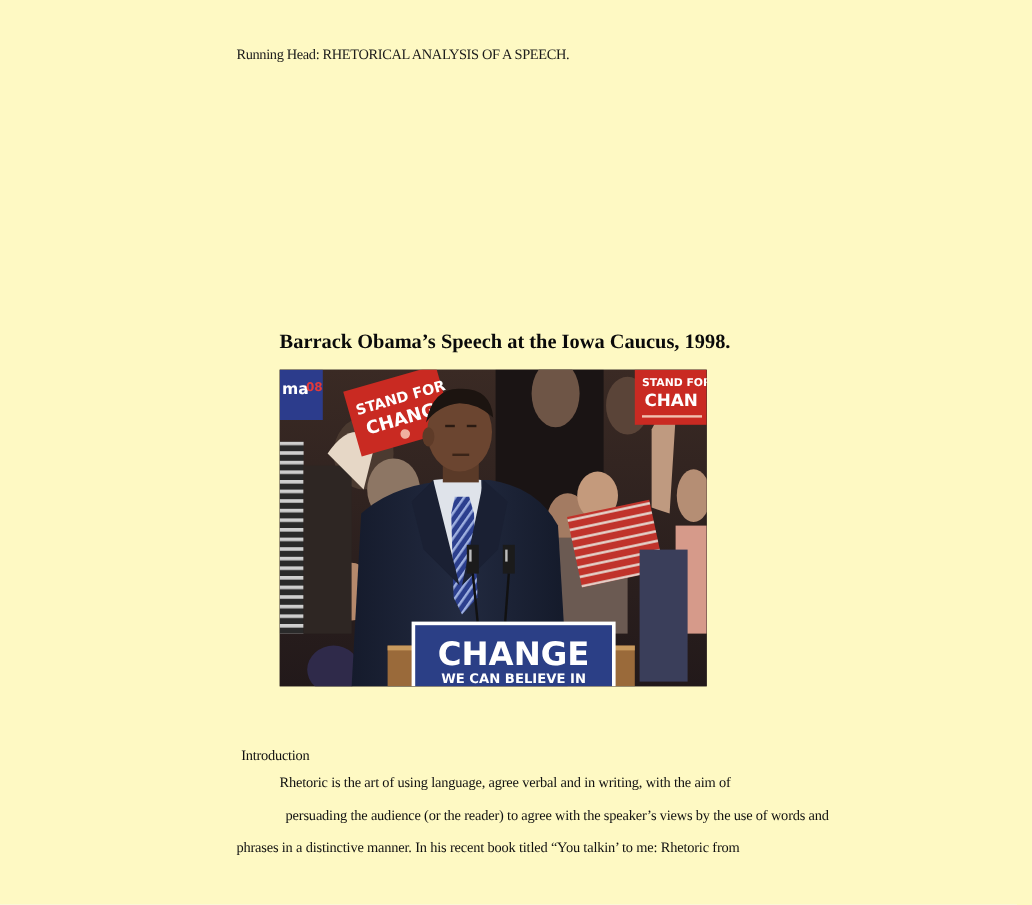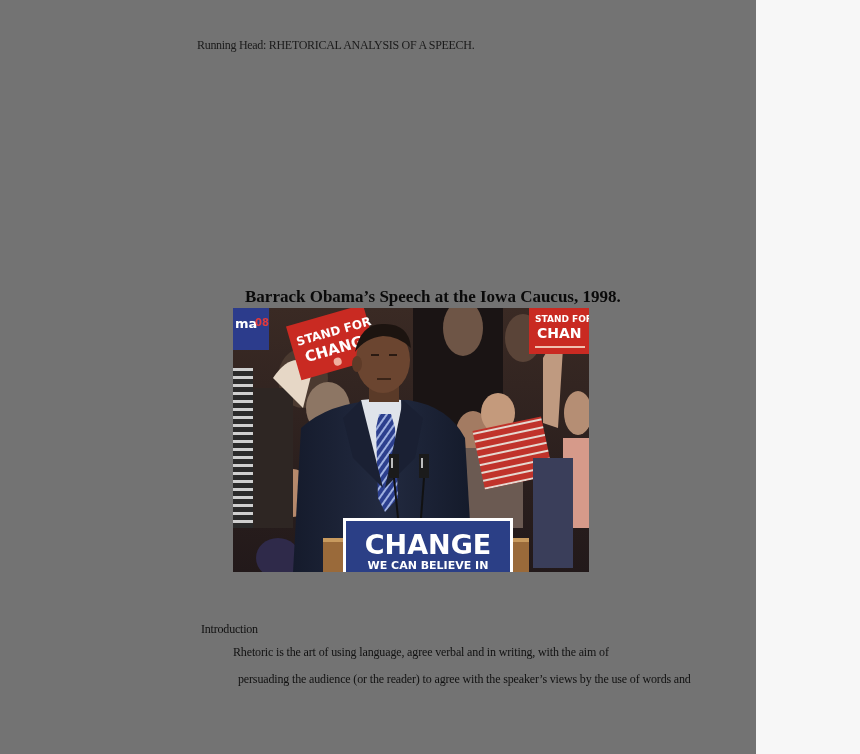--- a/index.html
+++ b/index.html
@@ -5,23 +5,23 @@
   html, body {
     margin: 0;
     padding: 0;
     background: #f7f7f7;
     width: 860px;
     height: 754px;
     overflow: hidden;
   }
   .page {
     position: relative;
-    width: 756px;
+    width: 860px;
     height: 754px;
-    background: #737373;
+    background: #fef9c3;
     font-family: "Liberation Serif", "DejaVu Serif", serif;
     color: #111;
   }
   .running-head {
     position: absolute;
     left: 197px;
     top: 38px;
     font-size: 12px;
     letter-spacing: -0.3px;
     color: #1a1a1a;
@@ -41,21 +41,21 @@
     letter-spacing: 0.2px;
   }
   .subtitle {
     position: absolute;
     left: 233px;
     top: 275px;
     font-size: 17px;
     font-weight: bold;
     color: #0a0a0a;
     white-space: nowrap;
-    margin: 12px;
+    margin: 0;
   }
   .photo {
     position: absolute;
     left: 233px;
     top: 308px;
     width: 356px;
     height: 264px;
     overflow: hidden;
     background: #2a1f1c;
   }
@@ -193,14 +193,15 @@
       <rect x="113" y="213" width="164" height="51" fill="#2b3f86"></rect>
       <text x="195" y="246" font-size="27" text-anchor="middle" class="sign-text">CHANGE</text>
       <text x="195" y="261" font-size="11" text-anchor="middle" class="sign-text" font-weight="normal">WE CAN BELIEVE IN</text>
     </svg>
   </div>
 
   <h3 class="section-heading">Introduction</h3>
 
   <div class="body-line l1">Rhetoric is the art of using language, agree verbal and in writing, with the aim of</div>
   <div class="body-line l2">persuading the audience (or the reader) to agree with the speaker’s views by the use of words and</div>
+  <div class="body-line l3">phrases in a distinctive manner. In his recent book titled “You talkin’ to me: Rhetoric from</div>
 
 </div>
 
 </body></html>

